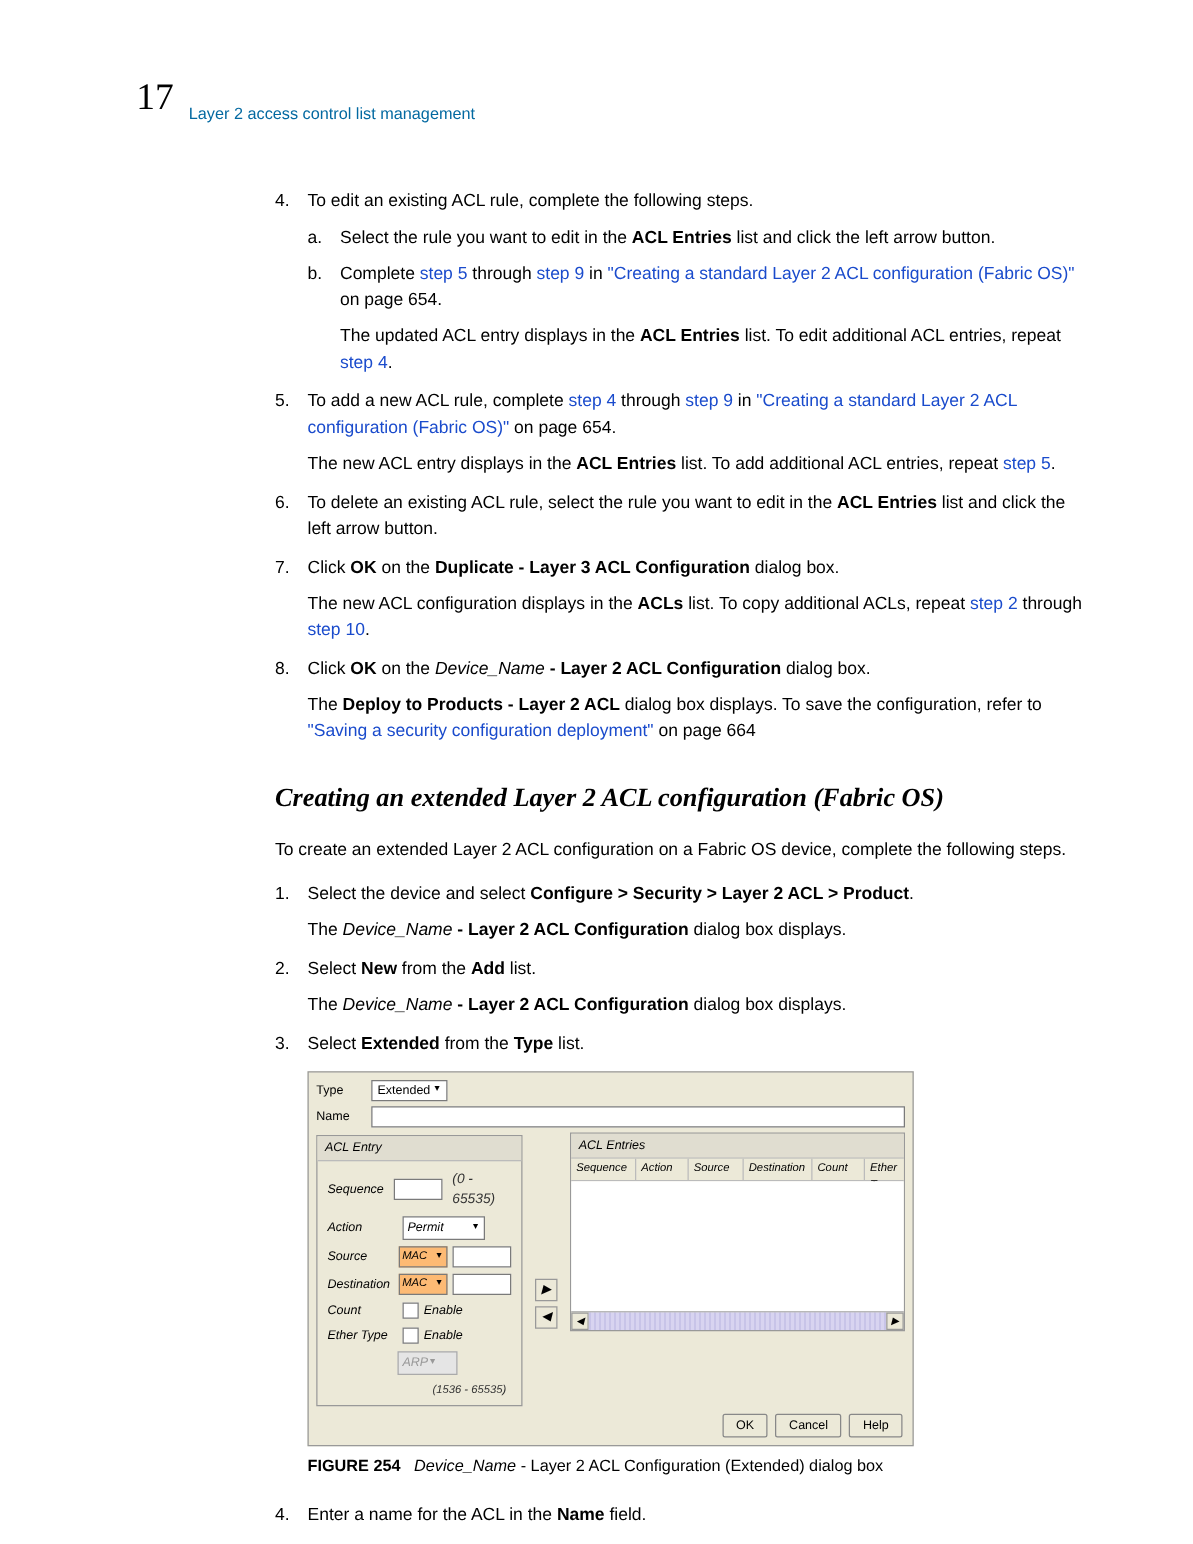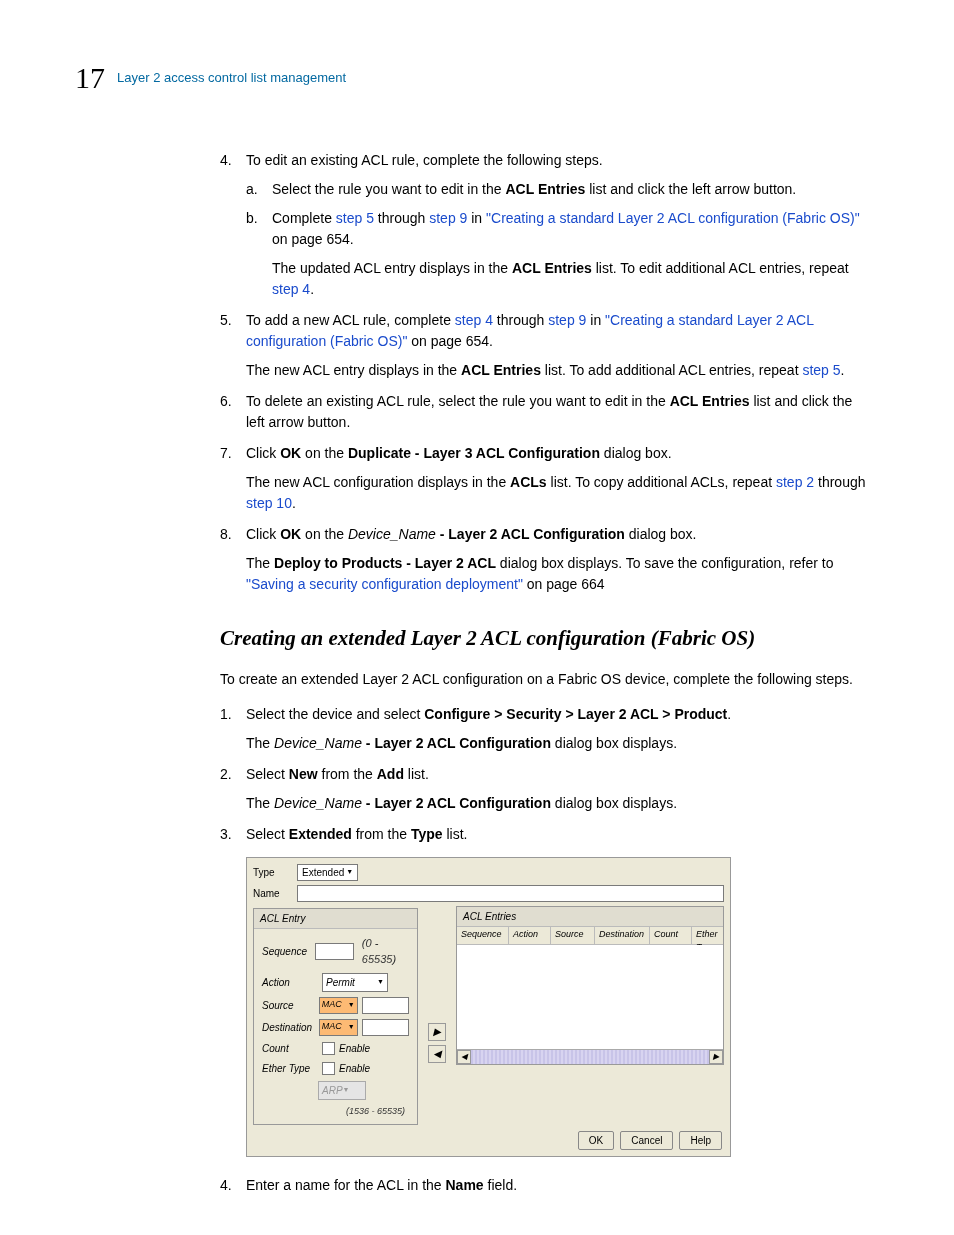--- a/index.html
+++ b/index.html
@@ -13,23 +13,24 @@
   }
   .page {
     width: 954px;
     min-height: 1235px;
     padding: 55px 85px 60px 75px;
     box-sizing: border-box;
     position: relative;
   }
   .header {
     display: flex;
-    align-items: center;
+    align-items: flex-end;
     gap: 12px;
     margin-bottom: 50px;
+    margin-left: 34px;
   }
   .chapter-num {
     font-size: 30px;
     font-family: Georgia, 'Times New Roman', serif;
     font-weight: normal;
   }
   .header-title {
     font-size: 13px;
     color: #0369a1;
   }
@@ -517,20 +518,23 @@
           </div>
         </div>
 
         <div class="dialog-footer">
           <div class="dbtn">OK</div>
           <div class="dbtn">Cancel</div>
           <div class="dbtn">Help</div>
         </div>
       </div>
 
+      <div class="figure-caption">
+        <span class="figlabel">FIGURE 254</span>&nbsp;&nbsp;&nbsp;<span class="figitalic">Device_Name</span><span> - Layer 2 ACL Configuration (Extended) dialog box</span>
+      </div>
     </div>
 
     <div class="step" style="margin-top:18px">
       <div class="step-num">4.</div>
       <div class="step-body">
         <span>Enter a name for the ACL in the </span><span class="bold">Name</span><span> field.</span>
       </div>
     </div>
 
   </div>

